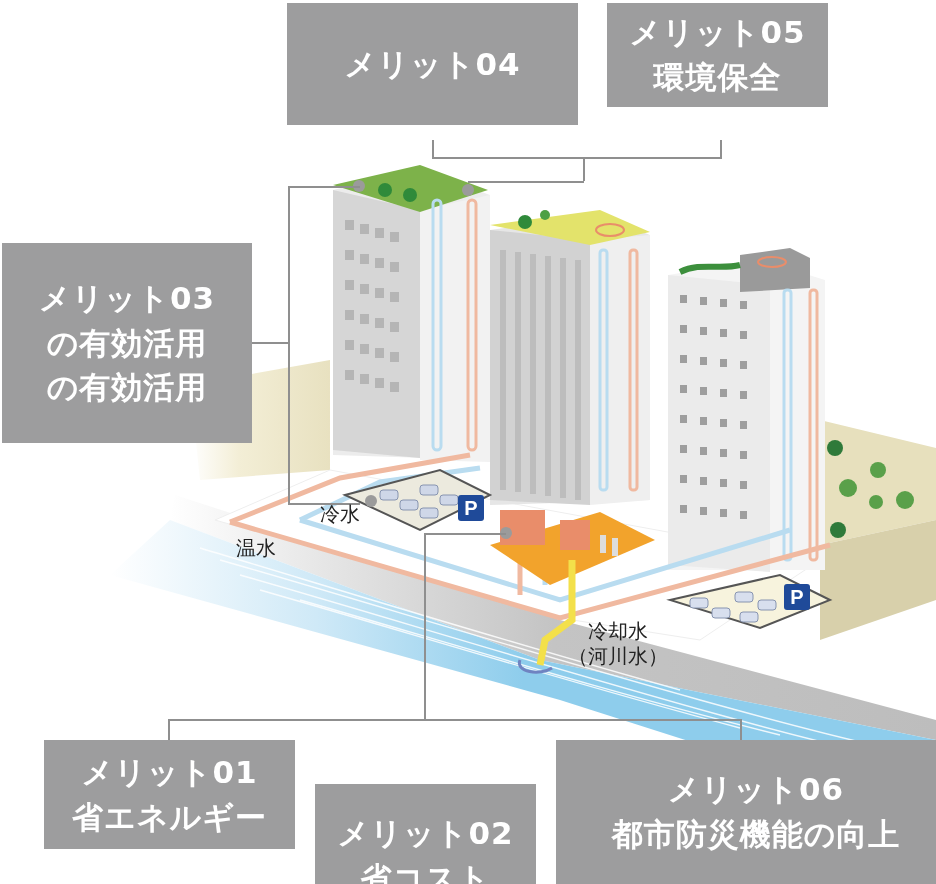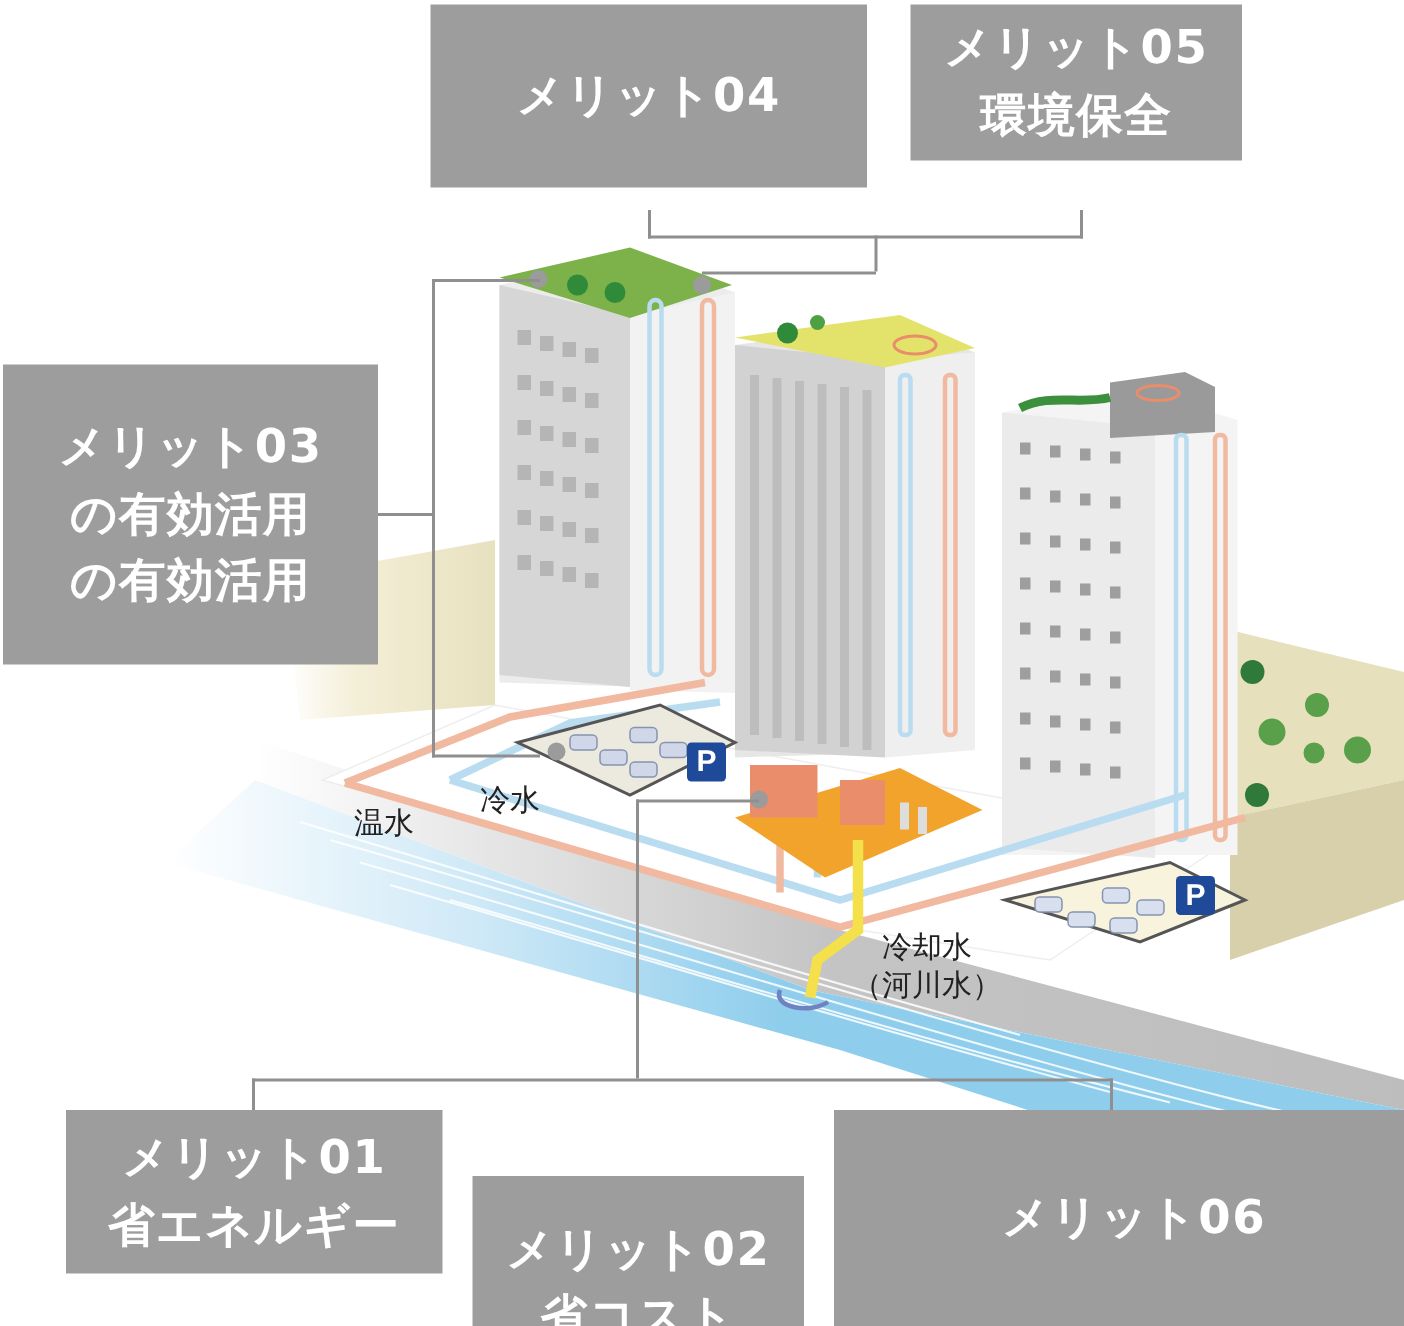--- a/index.html
+++ b/index.html
@@ -251,18 +251,19 @@
 <div class="merit" style="left:44px;top:740px;width:251px;height:109px;">
   <span>メリット01</span>
   <span>省エネルギー</span>
 </div>
 <div class="merit" style="left:315px;top:740px;width:221px;height:144px;margin-top:44px;">
   <span>メリット02</span>
   <span>省コスト</span>
 </div>
 <div class="merit" style="left:556px;top:740px;width:368px;height:144px;padding-left:16px;">
   <span>メリット06</span>
+  <span>都市防災機能の向上</span>
 </div>
 
 <div class="label" style="left:236px;top:536px;">温水</div>
-<div class="label" style="left:320px;top:521px;">冷水</div>
+<div class="label" style="left:320px;top:502px;">冷水</div>
 <div class="label" style="left:588px;top:619px;">冷却水</div>
 <div class="label" style="left:568px;top:644px;">（河川水）</div>
 
 </body></html>

